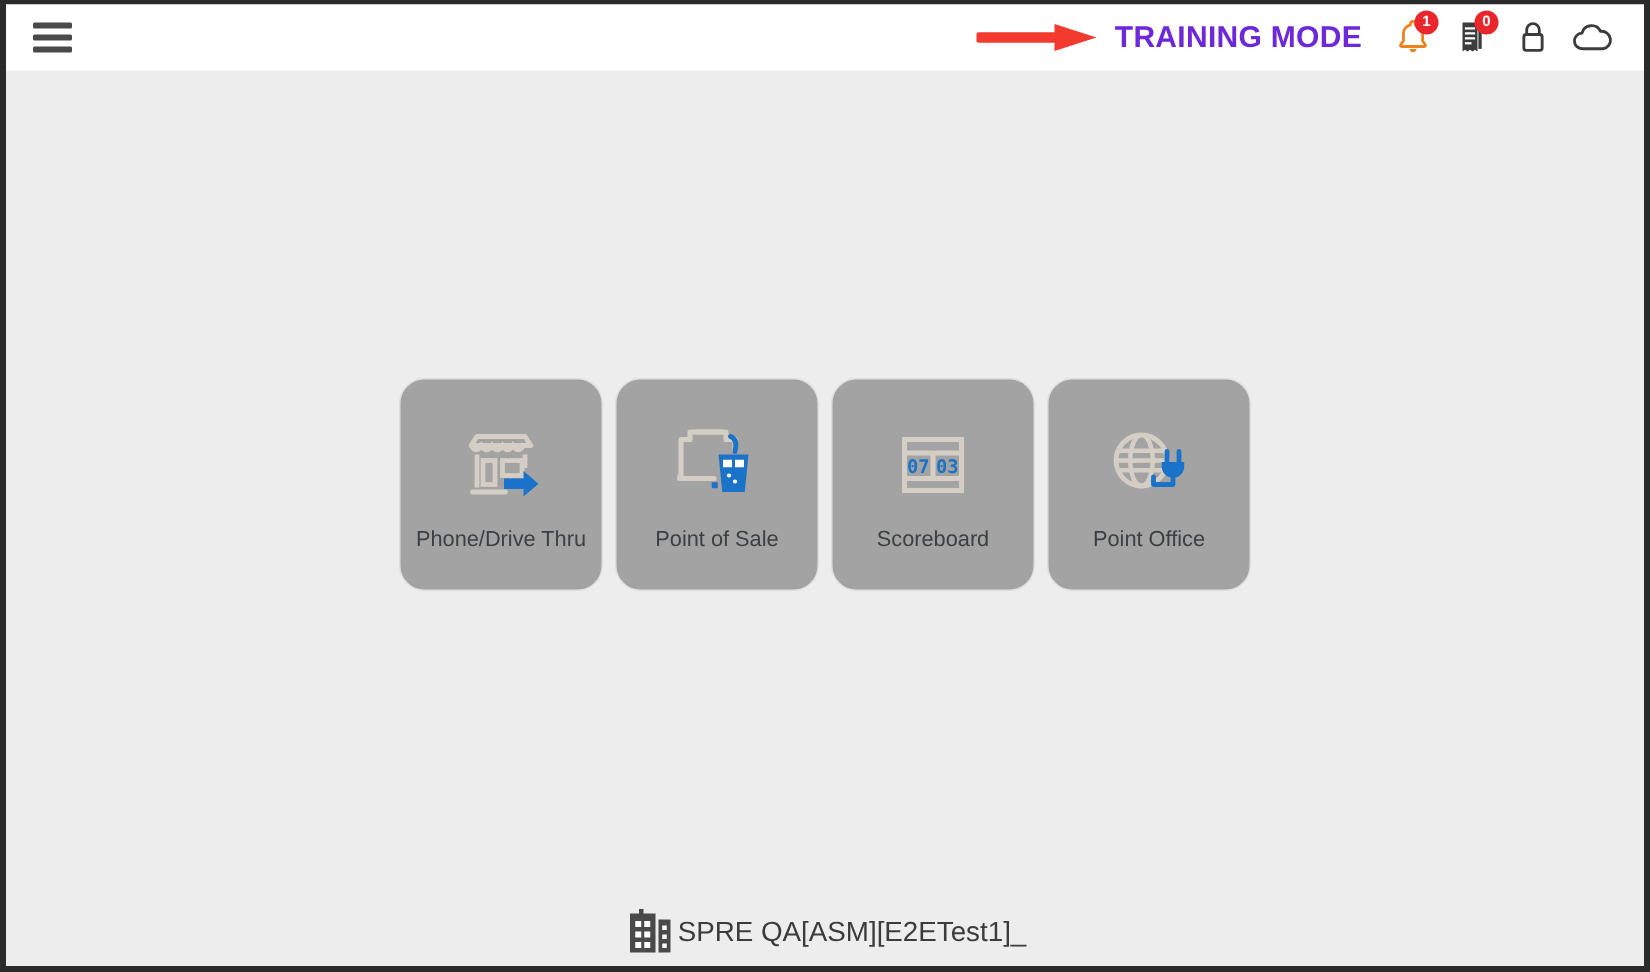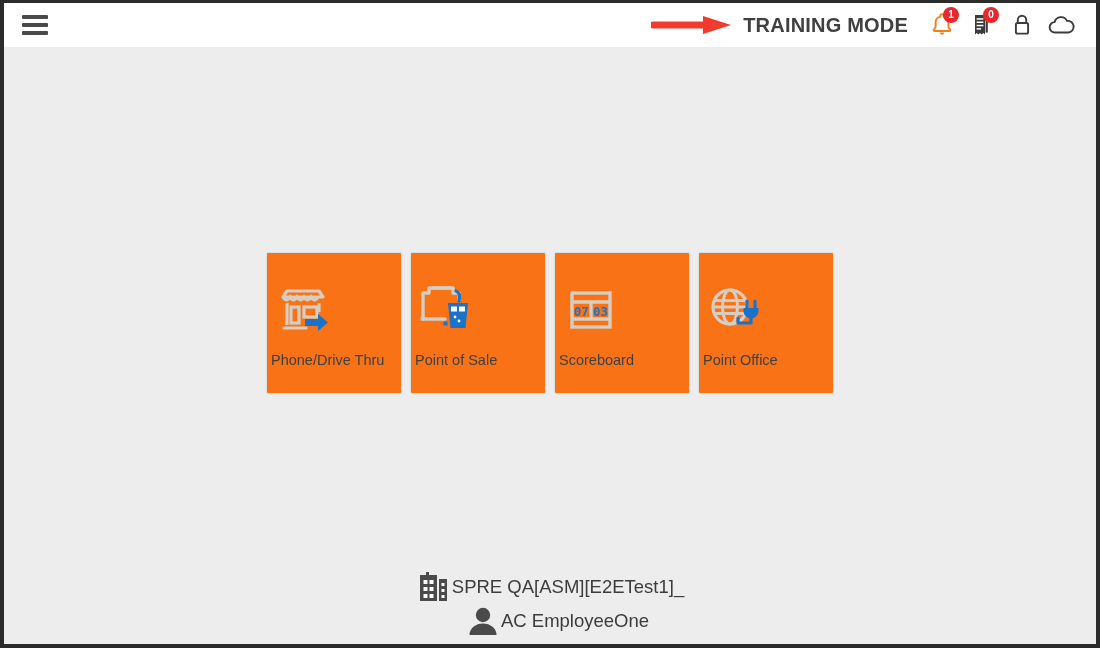--- a/index.html
+++ b/index.html
@@ -37,21 +37,21 @@
     background:#4a4a4a; border-radius:1px;
   }
   .header-right {
     margin-left:auto;
     display:flex; align-items:center;
     height:44px;
     padding-right:14px;
   }
   .red-arrow { width:82px; height:22px; margin-right:10px; }
   .training-label {
-    color:#404040;
+    color:#6d28d9;
     font-size:20px;
     font-weight:bold;
     letter-spacing:.2px;
     white-space:nowrap;
     margin-right:14px;
   }
   .icon-btn {
     position:relative;
     width:40px; height:40px;
     display:flex; align-items:center; justify-content:center;
@@ -80,25 +80,25 @@
   .tiles {
     position:absolute;
     left:0; right:0;
     top:205px;
     display:flex;
     justify-content:center;
     gap:8px;
   }
   .tile {
     width:136px; height:142px;
-    background:#f97316;
+    background:#a3a3a3;
     border:1px solid #dcdfe2;
-    border-radius:2px;
+    border-radius:17px;
     display:flex; flex-direction:column;
-    align-items:flex-start; justify-content:center;
+    align-items:center; justify-content:center;
     cursor:pointer;
   }
   .tile-icon {
     width:72px; height:66px;
     display:flex; align-items:center; justify-content:center;
     margin-bottom:10px;
   }
   .tile-label {
     font-size:14.5px;
     color:#3c4043;
@@ -264,26 +264,17 @@
             <rect x="13.5" y="24" width="4" height="4" fill="#ffffff"></rect>
             <rect x="25.5" y="13" width="3" height="3" fill="#ffffff"></rect>
             <rect x="25.5" y="19" width="3" height="3" fill="#ffffff"></rect>
             <rect x="25.5" y="25" width="3" height="3" fill="#ffffff"></rect>
             <rect x="10" y="2" width="3" height="4" fill="#4a4a4a"></rect>
           </svg>
         </span>
         <span class="footer-text">SPRE QA[ASM][E2ETest1]_</span>
       </div>
 
-      <div class="footer-group" style="margin-left:14px;">
-        <span class="footer-icon">
-          <svg width="36" height="34" viewBox="0 0 36 34">
-            <circle cx="18" cy="11" r="7.2" fill="#4a4a4a"></circle>
-            <path d="M4.5 31 a13.5 11.5 0 0 1 27 0 z" fill="#4a4a4a"></path>
-          </svg>
-        </span>
-        <span class="footer-text">AC EmployeeOne</span>
-      </div>
 
     </div>
 
   </div>
 </div>
 
 </body></html>

